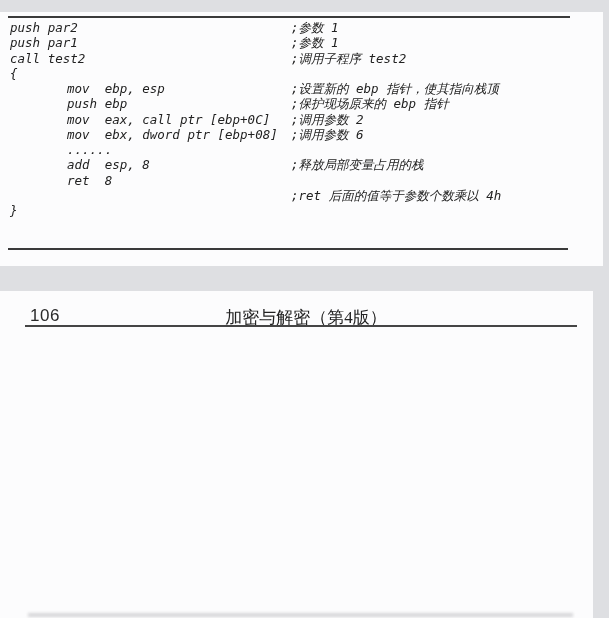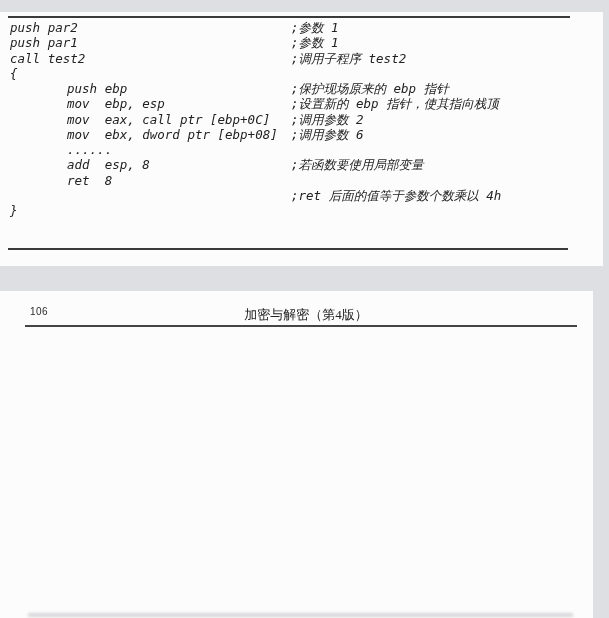--- a/index.html
+++ b/index.html
@@ -23,25 +23,25 @@
     font-size:12.5px;line-height:15.25px;color:#212121;white-space:pre;
   }
   .code-row .code{position:absolute;left:10px;top:0;}
   .code-row.lvl1 .code{left:67px;}
   .code-row .comment{position:absolute;left:291px;top:0;}
 
   
   #page-number{
     position:absolute;left:30px;top:15px;
     font-family:"Liberation Sans","DejaVu Sans",sans-serif;
-    font-size:10px;color:#2a2a2a;letter-spacing:0.5px;
+    font-size:17px;color:#2a2a2a;letter-spacing:0.5px;
   }
   #header-title{
     position:absolute;left:30px;top:15px;width:552px;text-align:center;
-    font-size:13px;color:#222;
+    font-size:17px;color:#222;
   }
   #header-rule{left:25px;top:34px;width:552px;background:#454545;}
   #body-text{position:absolute;left:30px;top:57px;width:556px;}
   .body-line{
     height:19.35px;line-height:19.35px;white-space:nowrap;
     font-size:13.5px;color:#1c1c1c;letter-spacing:-0.2px;
   }
   .body-line.indent{padding-left:25px;}
   #bottom-cutoff-hint{
     position:absolute;left:28px;top:322px;width:545px;height:4px;
@@ -64,42 +64,42 @@
     </div>
       <div class="code-row lvl0">
       <span class="code">call test2</span>
       <span class="comment">;调用子程序 test2</span>
     </div>
       <div class="code-row lvl0">
       <span class="code">{</span>
       <span class="comment"></span>
     </div>
       <div class="code-row lvl1">
+      <span class="code">mov  ebp, esp</span>
+      <span class="comment">;设置新的 ebp 指针，使其指向栈顶</span>
+    </div>
+      <div class="code-row lvl1">
       <span class="code">push ebp</span>
       <span class="comment">;保护现场原来的 ebp 指针</span>
-    </div>
-      <div class="code-row lvl1">
-      <span class="code">mov  ebp, esp</span>
-      <span class="comment">;设置新的 ebp 指针，使其指向栈顶</span>
     </div>
       <div class="code-row lvl1">
       <span class="code">mov  eax, call ptr [ebp+0C]</span>
       <span class="comment">;调用参数 2</span>
     </div>
       <div class="code-row lvl1">
       <span class="code">mov  ebx, dword ptr [ebp+08]</span>
       <span class="comment">;调用参数 6</span>
     </div>
       <div class="code-row lvl1">
       <span class="code">......</span>
       <span class="comment"></span>
     </div>
       <div class="code-row lvl1">
       <span class="code">add  esp, 8</span>
-      <span class="comment">;若函数要使用局部变量</span>
+      <span class="comment">;释放局部变量占用的栈</span>
     </div>
       <div class="code-row lvl1">
       <span class="code">ret  8</span>
     </div>
       <div class="code-row lvl1">
       <span class="code"></span>
       <span class="comment">;ret 后面的值等于参数个数乘以 4h</span>
     </div>
       <div class="code-row lvl0">
       <span class="code">}</span>

